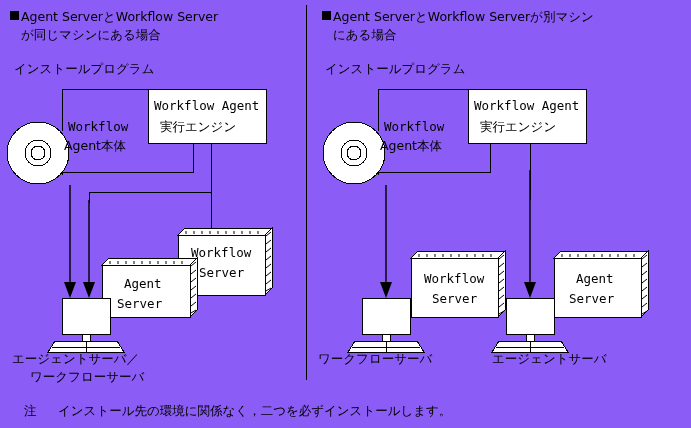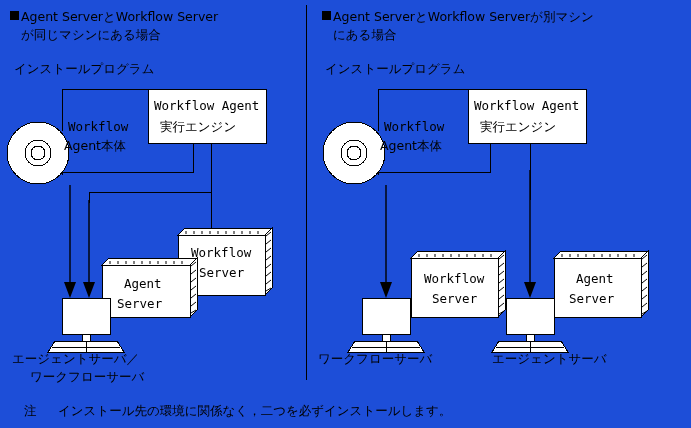--- a/index.html
+++ b/index.html
@@ -4,21 +4,21 @@
 <style>
   html, body {
     margin: 0;
     padding: 0;
     background: #ffffff;
   }
   #root {
     position: relative;
     width: 691px;
     height: 428px;
-    background: #1d4ed8;
+    background: #8b5cf6;
     font-family: "DejaVu Sans Mono", "Liberation Mono", monospace;
     overflow: hidden;
   }
   svg#diagram {
     position: absolute;
     left: 0;
     top: 0;
     width: 691px;
     height: 428px;
   }

